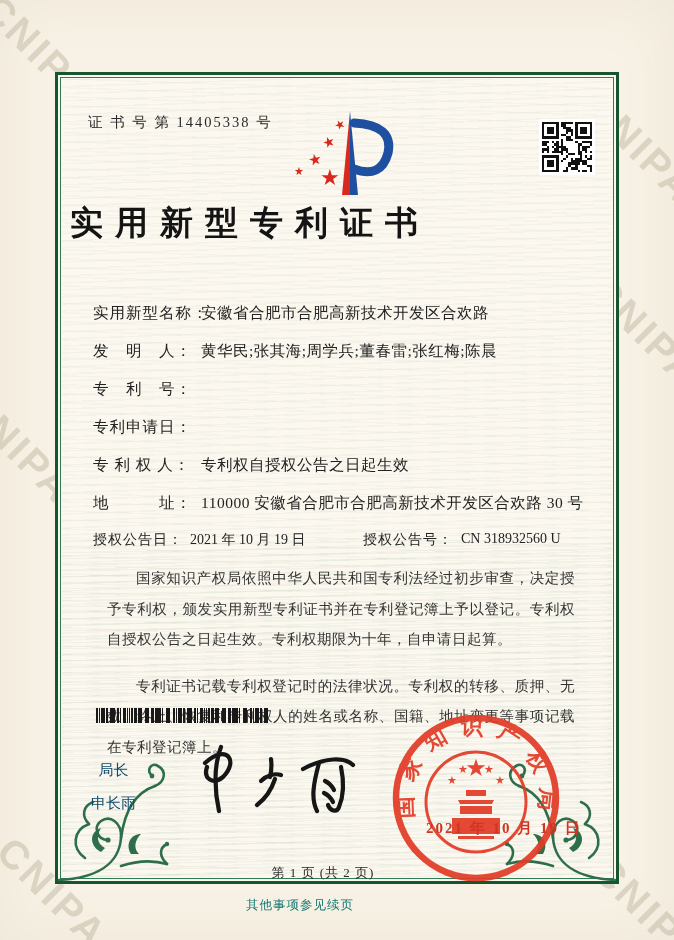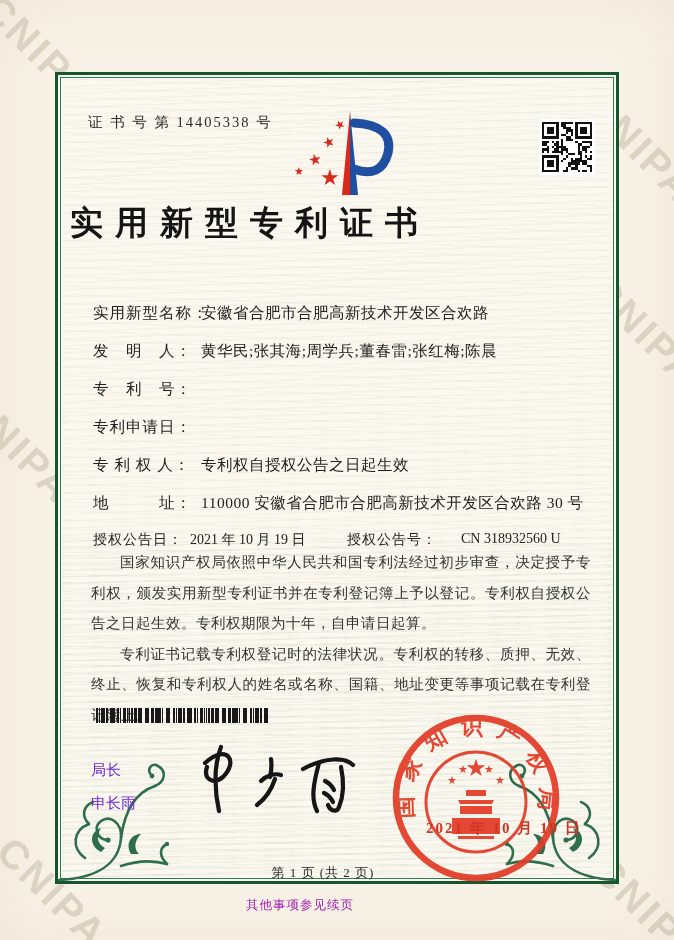--- a/index.html
+++ b/index.html
@@ -32,39 +32,39 @@
   .title{position:absolute;left:0;top:126px;width:100%;text-align:left;font-size:33px;font-weight:700;
          color:#141414;letter-spacing:12px;text-indent:12px;}
   
   .fields{position:absolute;left:35px;top:210px;width:500px;margin-top:18px;}
   .frow{position:relative;height:38px;font-size:15.5px;color:#222;}
   .flabel{position:absolute;left:0;top:0;white-space:nowrap;letter-spacing:1px;}
   .fvalue{position:absolute;left:73px;top:0;white-space:nowrap;letter-spacing:.5px;}
   .grant-row{position:relative;height:38px;font-size:14px;color:#222;}
   .grant-row .l1{position:absolute;left:0;letter-spacing:1px;}
   .grant-row .v1{position:absolute;left:97px;}
-  .grant-row .l2{position:absolute;left:254px;letter-spacing:1px;text-align:right;}
+  .grant-row .l2{position:absolute;left:270px;letter-spacing:1px;text-align:right;}
   .grant-row .v2{position:absolute;left:368px;}
   
   .paras{position:absolute;left:33px;top:472px;width:500px;font-size:14.5px;line-height:30.5px;color:#333;
          text-align:justify;letter-spacing:.5px;}
-  .paras p{margin:0;text-indent:2em;}
+  .paras p{margin:16px;text-indent:2em;}
   
   .barcode{position:absolute;left:38px;top:633px;width:172px;height:15px;background:
     repeating-linear-gradient(90deg,#191919 0 2px,transparent 2px 3px,#191919 3px 4px,transparent 4px 7px),
     repeating-linear-gradient(90deg,#191919 0 1px,transparent 1px 5px,#191919 5px 8px,transparent 8px 11px);}
   
   .signer{position:absolute;left:33px;top:678px;font-family:"Liberation Sans","DejaVu Sans",sans-serif;
-          font-size:15px;color:#6d28d9;line-height:33px;}
+          font-size:15px;color:#0c4a6e;line-height:33px;text-align:center;}
   .sig{position:absolute;left:133px;top:660px;width:170px;height:85px;}
   .seal{position:absolute;left:330px;top:635px;width:176px;height:176px;opacity:.93;}
   .seal-date{position:absolute;left:368px;top:744px;width:200px;font-size:15px;font-weight:700;color:#d03524;
              letter-spacing:2px;white-space:nowrap;}
   .page-info{position:absolute;left:0;top:789px;width:530px;text-align:center;font-size:13px;color:#2a2a2a;letter-spacing:1px;}
-  .footer-note{position:absolute;left:55px;top:897px;width:490px;text-align:center;font-size:12.5px;color:#a21caf;letter-spacing:1px;}
+  .footer-note{position:absolute;left:55px;top:897px;width:490px;text-align:center;font-size:12.5px;color:#0f766e;letter-spacing:1px;}
   .st{fill:#d8291c;} 
 </style>
 </head>
 <body>
 
 <div class="canvas">
 
   <span class="wm" style="left:38px;top:50px">CNIPA</span>
   <span class="wm" style="left:640px;top:148px">CNIPA</span>
   <span class="wm faint" style="left:255px;top:182px;font-size:46px">CNIPA</span>

